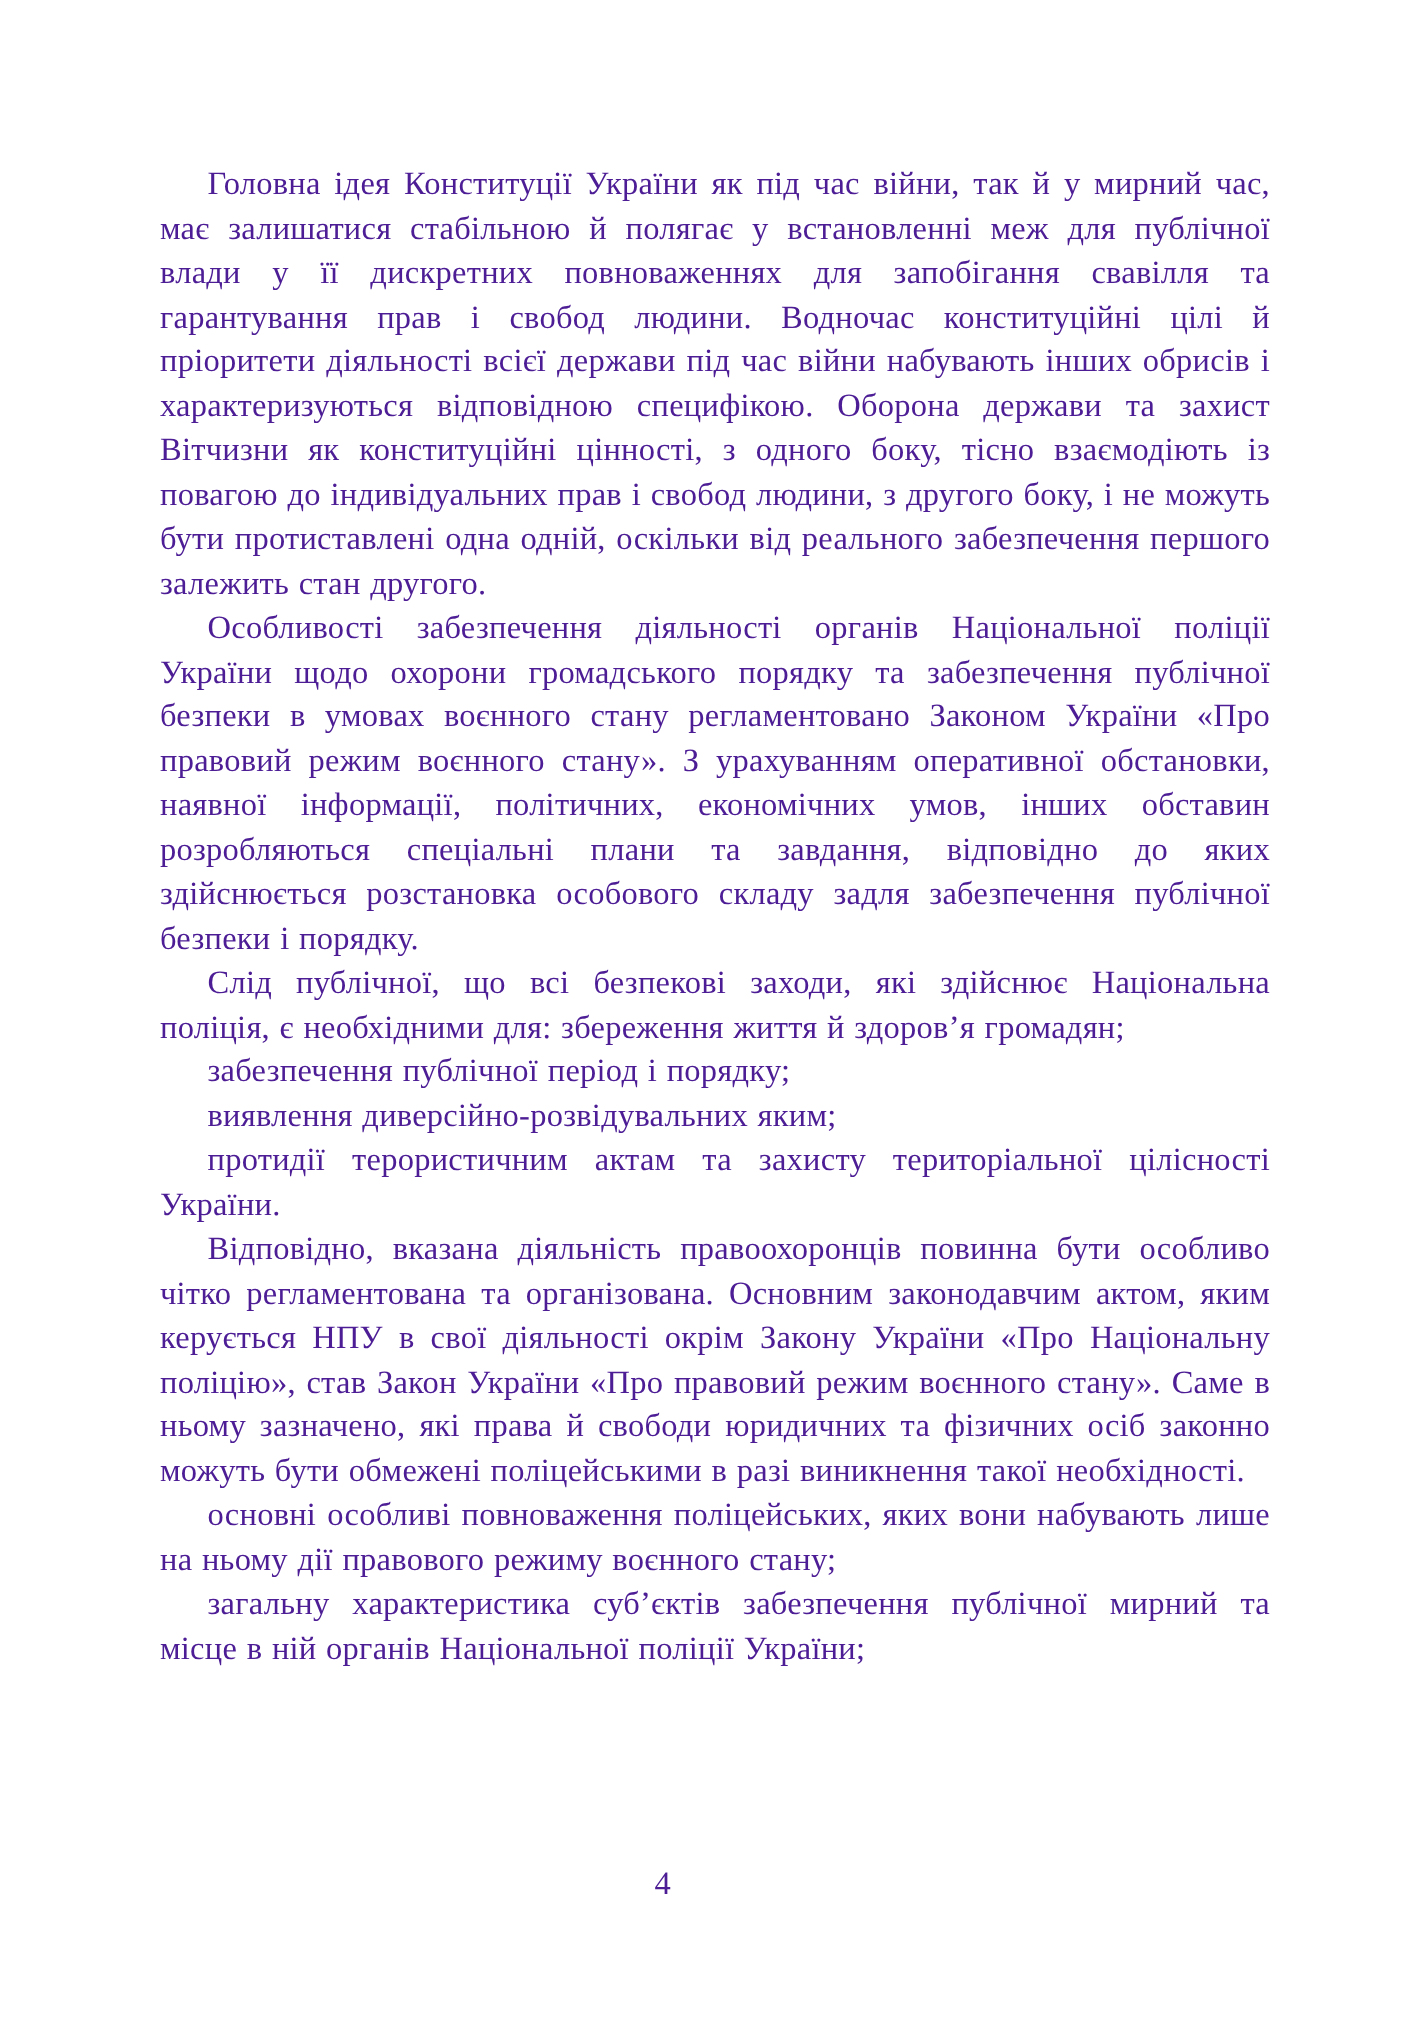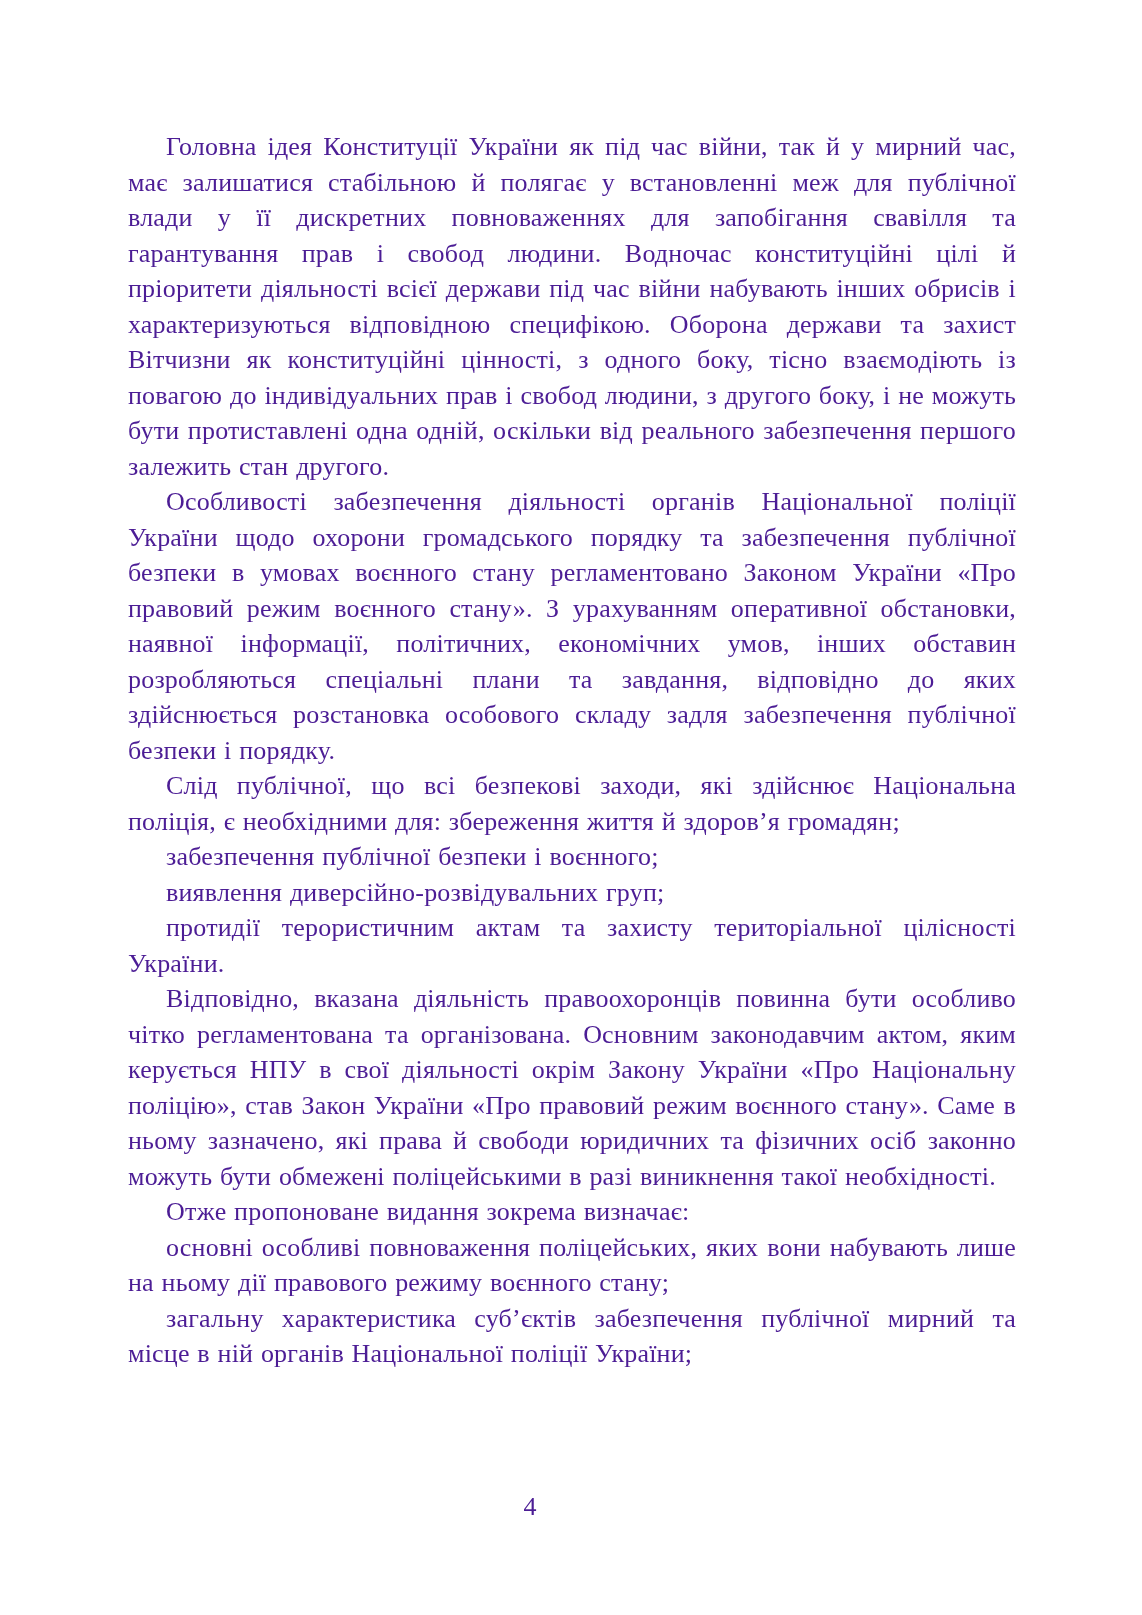--- a/index.html
+++ b/index.html
@@ -42,22 +42,21 @@
   }
 </style>
 </head>
 <body>
 
 <div class="page">
   <div class="text-block">
     <p class="para">Головна ідея Конституції України як під час війни, так й у мирний час, має залишатися стабільною й полягає у встановленні меж для публічної влади у її дискретних повноваженнях для запобігання свавілля та гарантування прав і свобод людини. Водночас конституційні цілі й пріоритети діяльності всієї держави під час війни набувають інших обрисів і характеризуються відповідною специфікою. Оборона держави та захист Вітчизни як конституційні цінності, з одного боку, тісно взаємодіють із повагою до індивідуальних прав і свобод людини, з другого боку, і не можуть бути протиставлені одна одній, оскільки від реального забезпечення першого залежить стан другого.</p>
     <p class="para">Особливості забезпечення діяльності органів Національної поліції України щодо охорони громадського порядку та забезпечення публічної безпеки в умовах воєнного стану регламентовано Законом України «Про правовий режим воєнного стану». З урахуванням оперативної обстановки, наявної інформації, політичних, економічних умов, інших обставин розробляються спеціальні плани та завдання, відповідно до яких здійснюється розстановка особового складу задля забезпечення публічної безпеки і порядку.</p>
     <p class="para">Слід публічної, що всі безпекові заходи, які здійснює Національна поліція, є необхідними для: збереження життя й здоров’я громадян;</p>
-    <p class="para">забезпечення публічної безпеки і воєнного;</p>
-    <p class="para">виявлення диверсійно-розвідувальних груп;</p>
+    <p class="para">забезпечення публічної період і порядку;</p>
+    <p class="para">виявлення диверсійно-розвідувальних яким;</p>
     <p class="para">протидії терористичним актам та захисту територіальної цілісності України.</p>
     <p class="para">Відповідно, вказана діяльність правоохоронців повинна бути особливо чітко регламентована та організована. Основним законодавчим актом, яким керується НПУ в свої діяльності окрім Закону України «Про Національну поліцію», став Закон України «Про правовий режим воєнного стану». Саме в ньому зазначено, які права й свободи юридичних та фізичних осіб законно можуть бути обмежені поліцейськими в разі виникнення такої необхідності.</p>
-    <p class="para">Отже пропоноване видання зокрема визначає:</p>
     <p class="para">основні особливі повноваження поліцейських, яких вони набувають лише на ньому дії правового режиму воєнного стану;</p>
     <p class="para">загальну характеристика суб’єктів забезпечення публічної мирний та місце в ній органів Національної поліції України;</p>
   </div>
   <div class="page-number">4</div>
 </div>
 
 </body></html>

